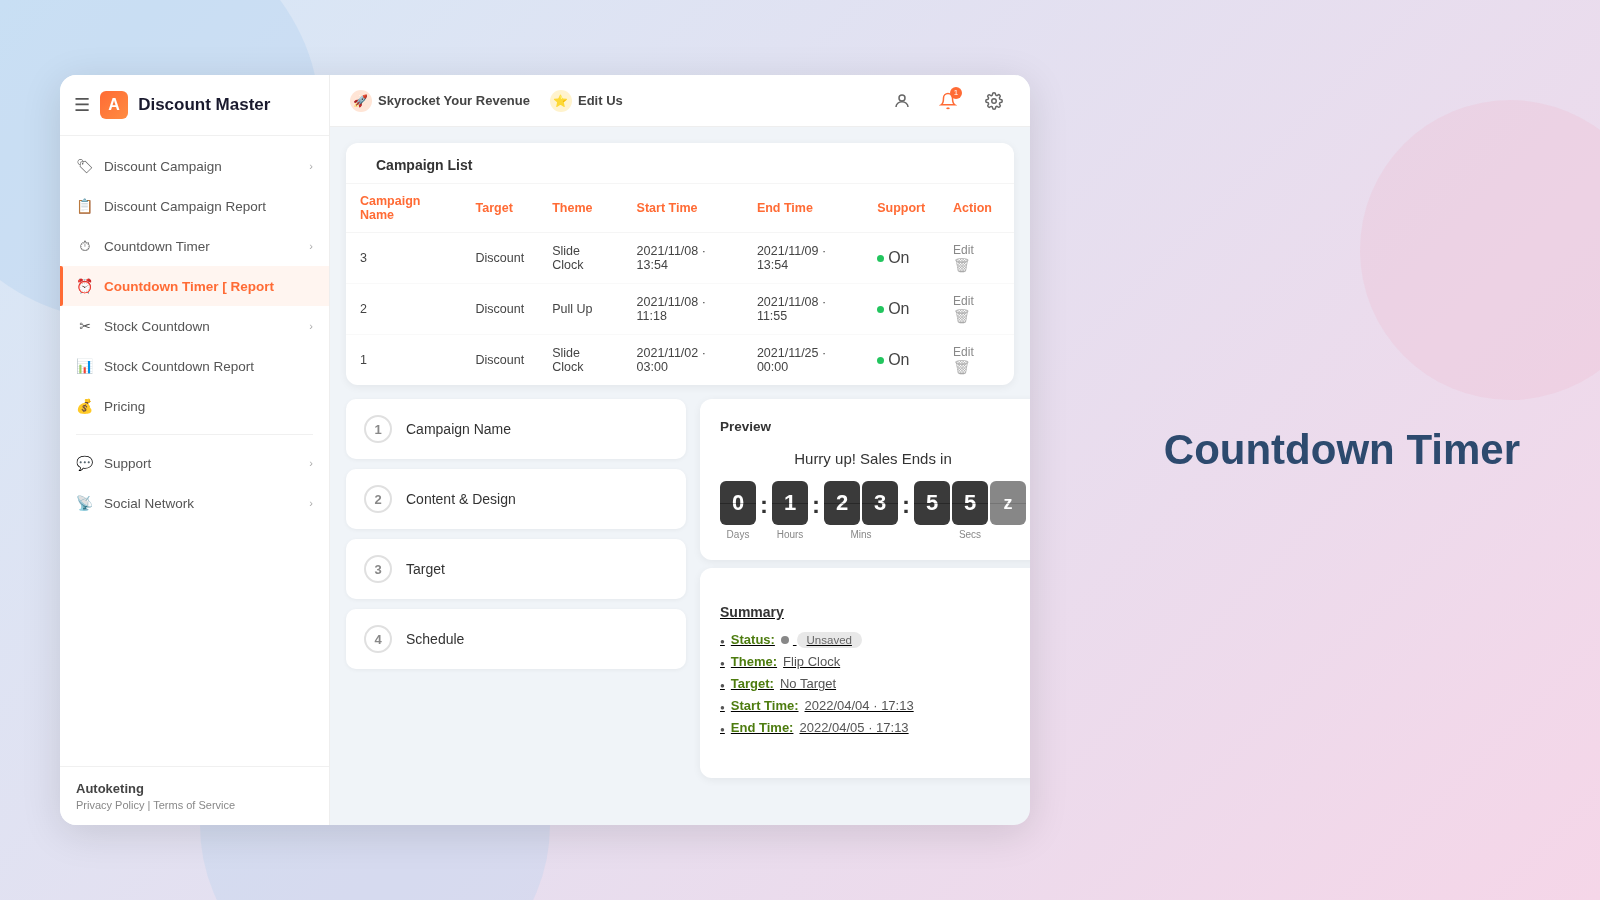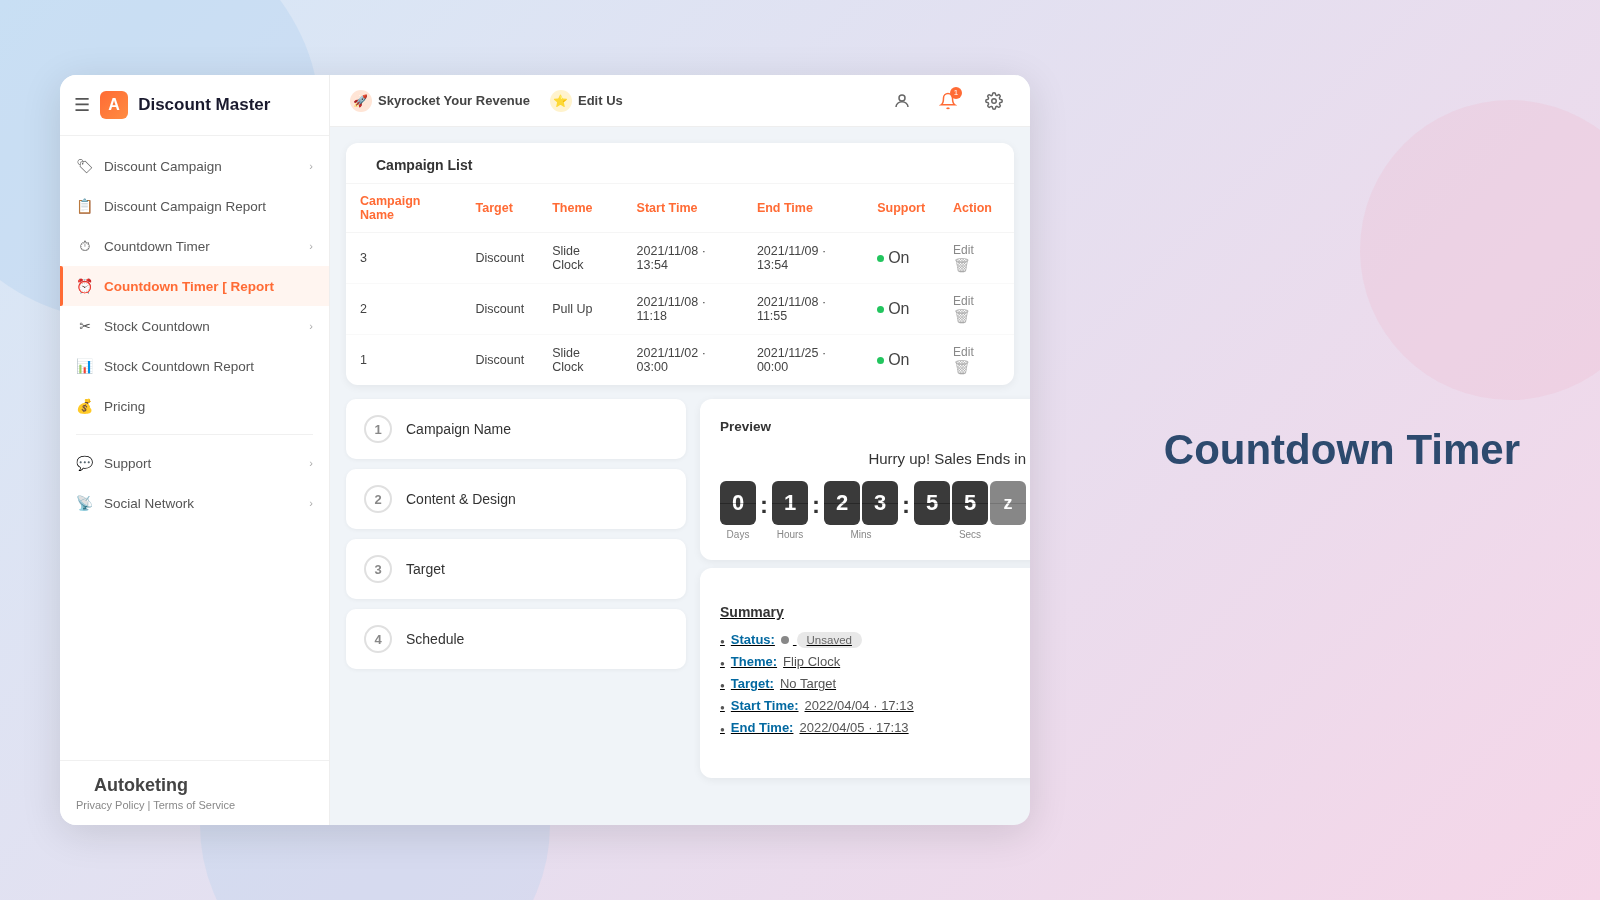--- a/index.html
+++ b/index.html
@@ -159,24 +159,23 @@
       background: #f0f0f0;
       margin: 8px 16px;
     }
 
     .sidebar-footer {
       padding: 14px 16px;
       border-top: 1px solid #f0f0f0;
     }
 
     .sidebar-footer-brand {
-      font-size: 18px;
+      font-size: 13px;
       font-weight: 700;
       color: #444;
-      margin-left: 18px;
     }
 
     .sidebar-footer-links {
       font-size: 11px;
       color: #888;
       margin-top: 3px;
     }
 
     .sidebar-footer-links a {
       color: #888;
@@ -409,21 +408,21 @@
     }
 
     .preview-title {
       font-size: 13.5px;
       font-weight: 600;
       color: #333;
       margin-bottom: 16px;
     }
 
     .countdown-display {
-      text-align: right;
+      text-align: center;
     }
 
     .countdown-headline {
       font-size: 15px;
       font-weight: 500;
       color: #333;
       margin-bottom: 14px;
     }
 
     .countdown-digits {
@@ -515,21 +514,21 @@
 
     .summary-bullet {
       color: #555;
       font-size: 8px;
       flex-shrink: 0;
       margin-top: 3px;
     }
 
     .summary-key {
       font-weight: 600;
-      color: #0369a1;
+      color: #4d7c0f;
     }
 
     .summary-val { color: #555; }
 
     .badge-unsaved {
       background: #e8e8e8;
       color: #666;
       border-radius: 12px;
       padding: 2px 10px;
       font-size: 11.5px;

